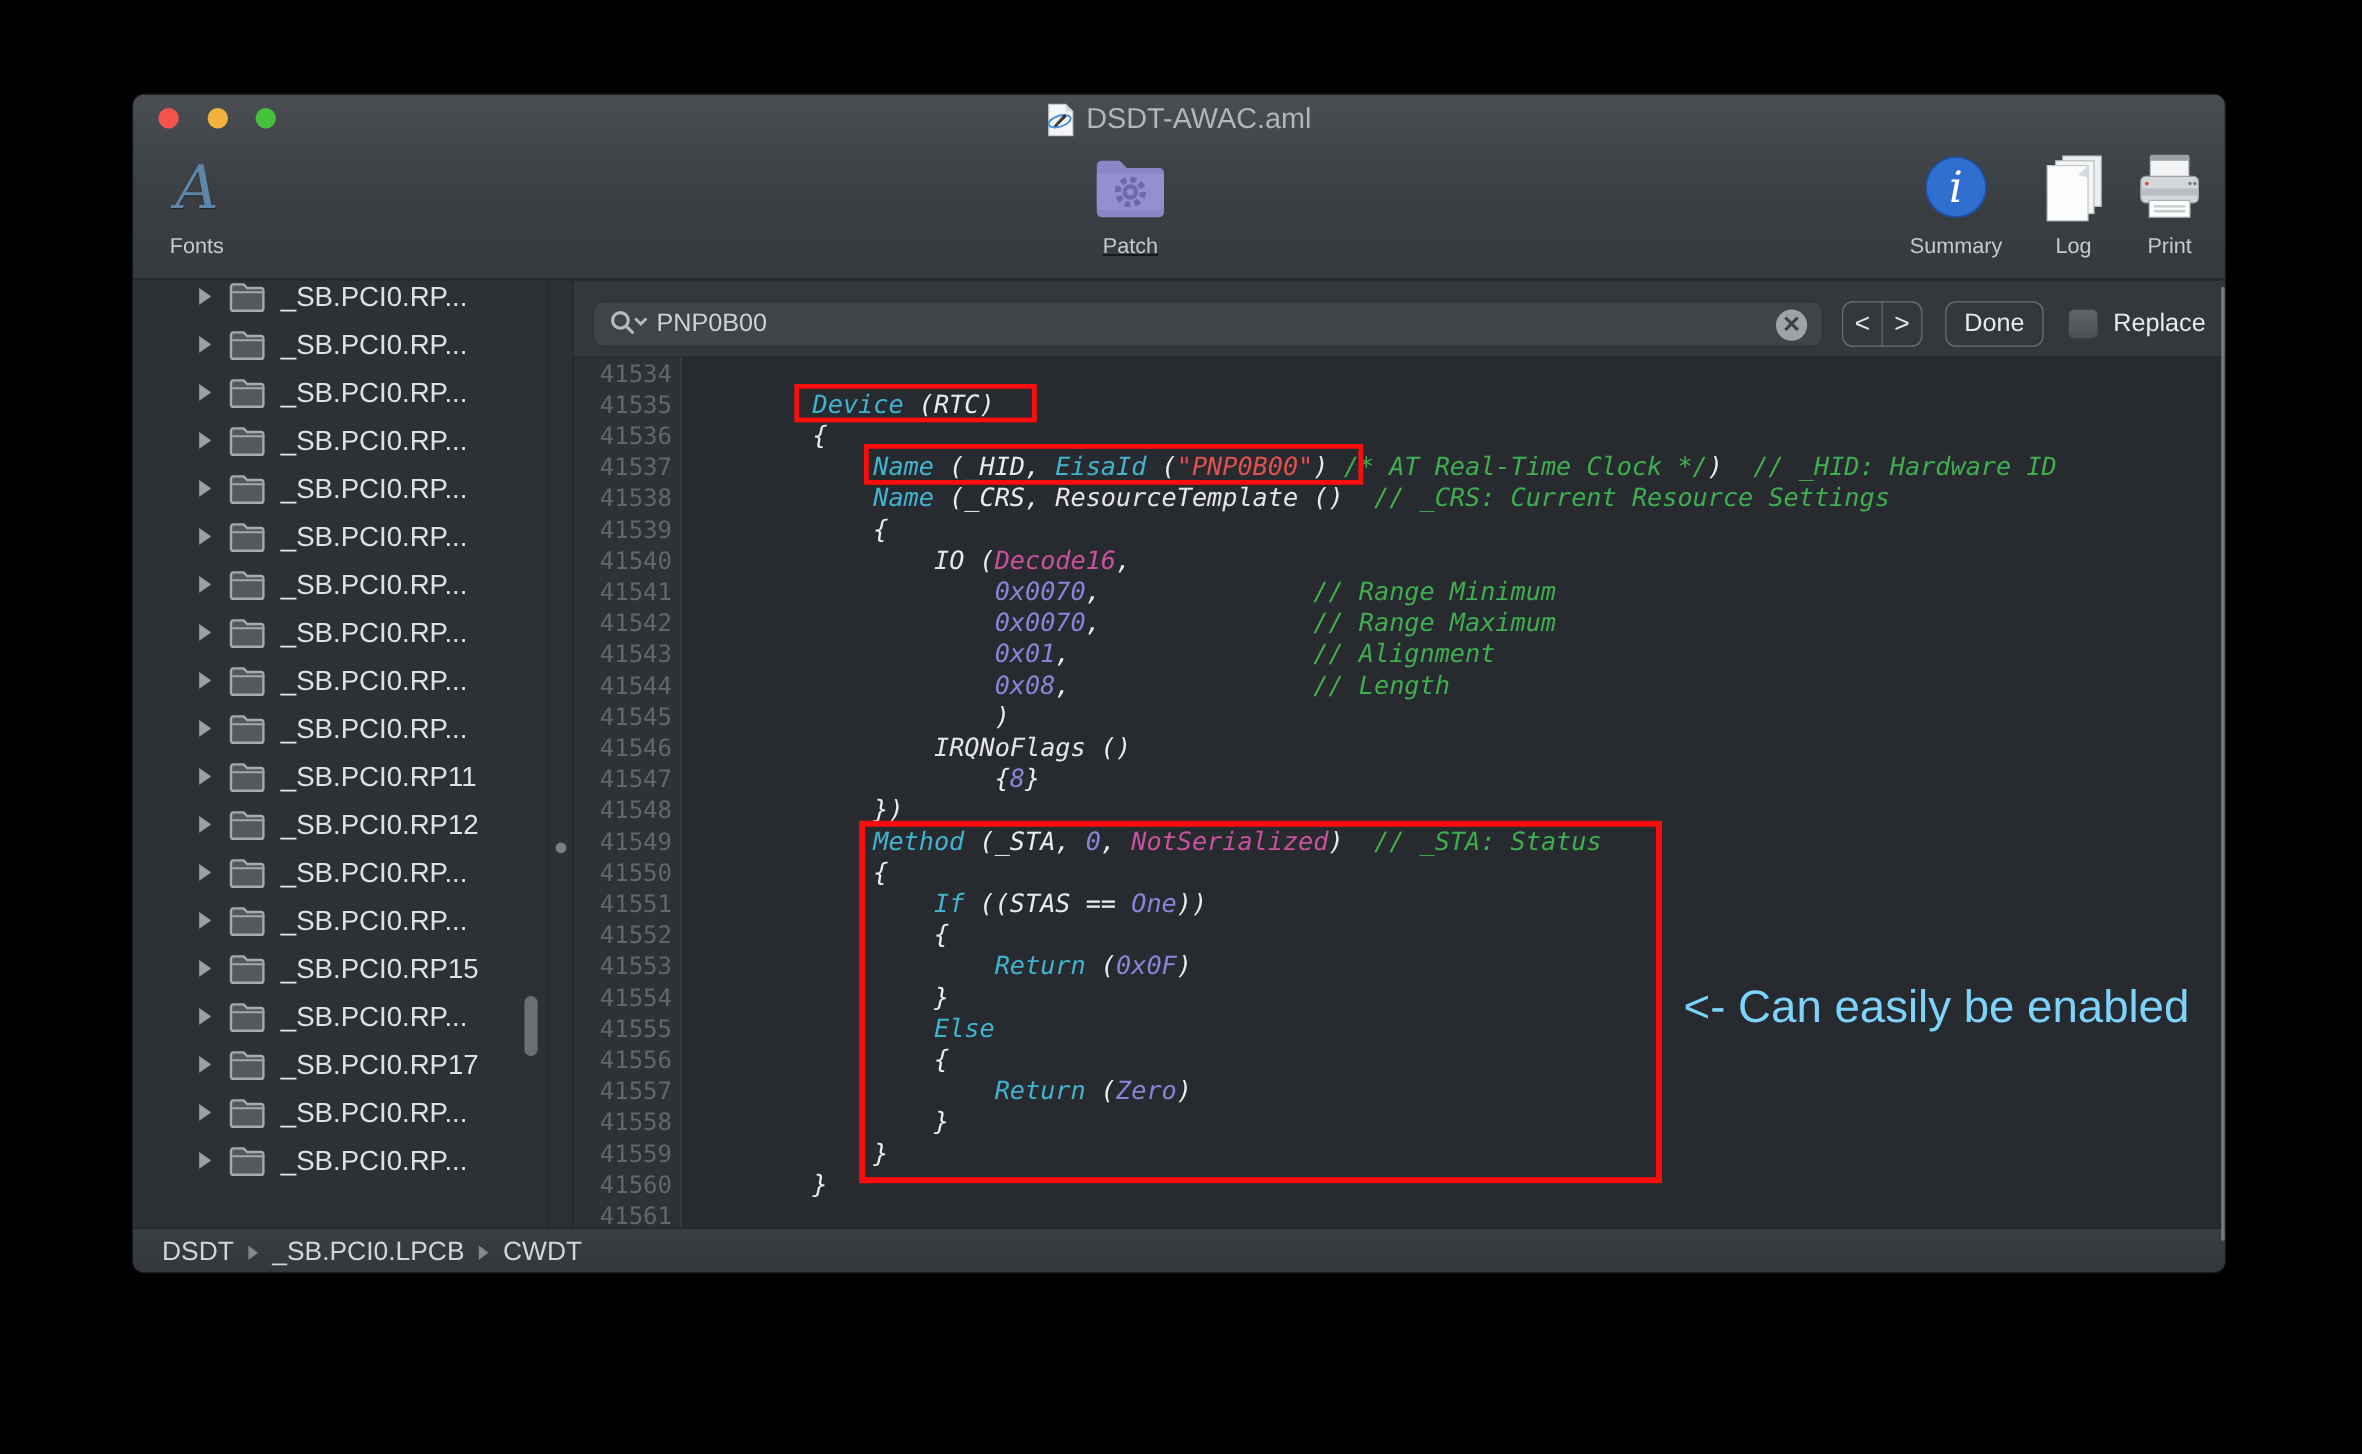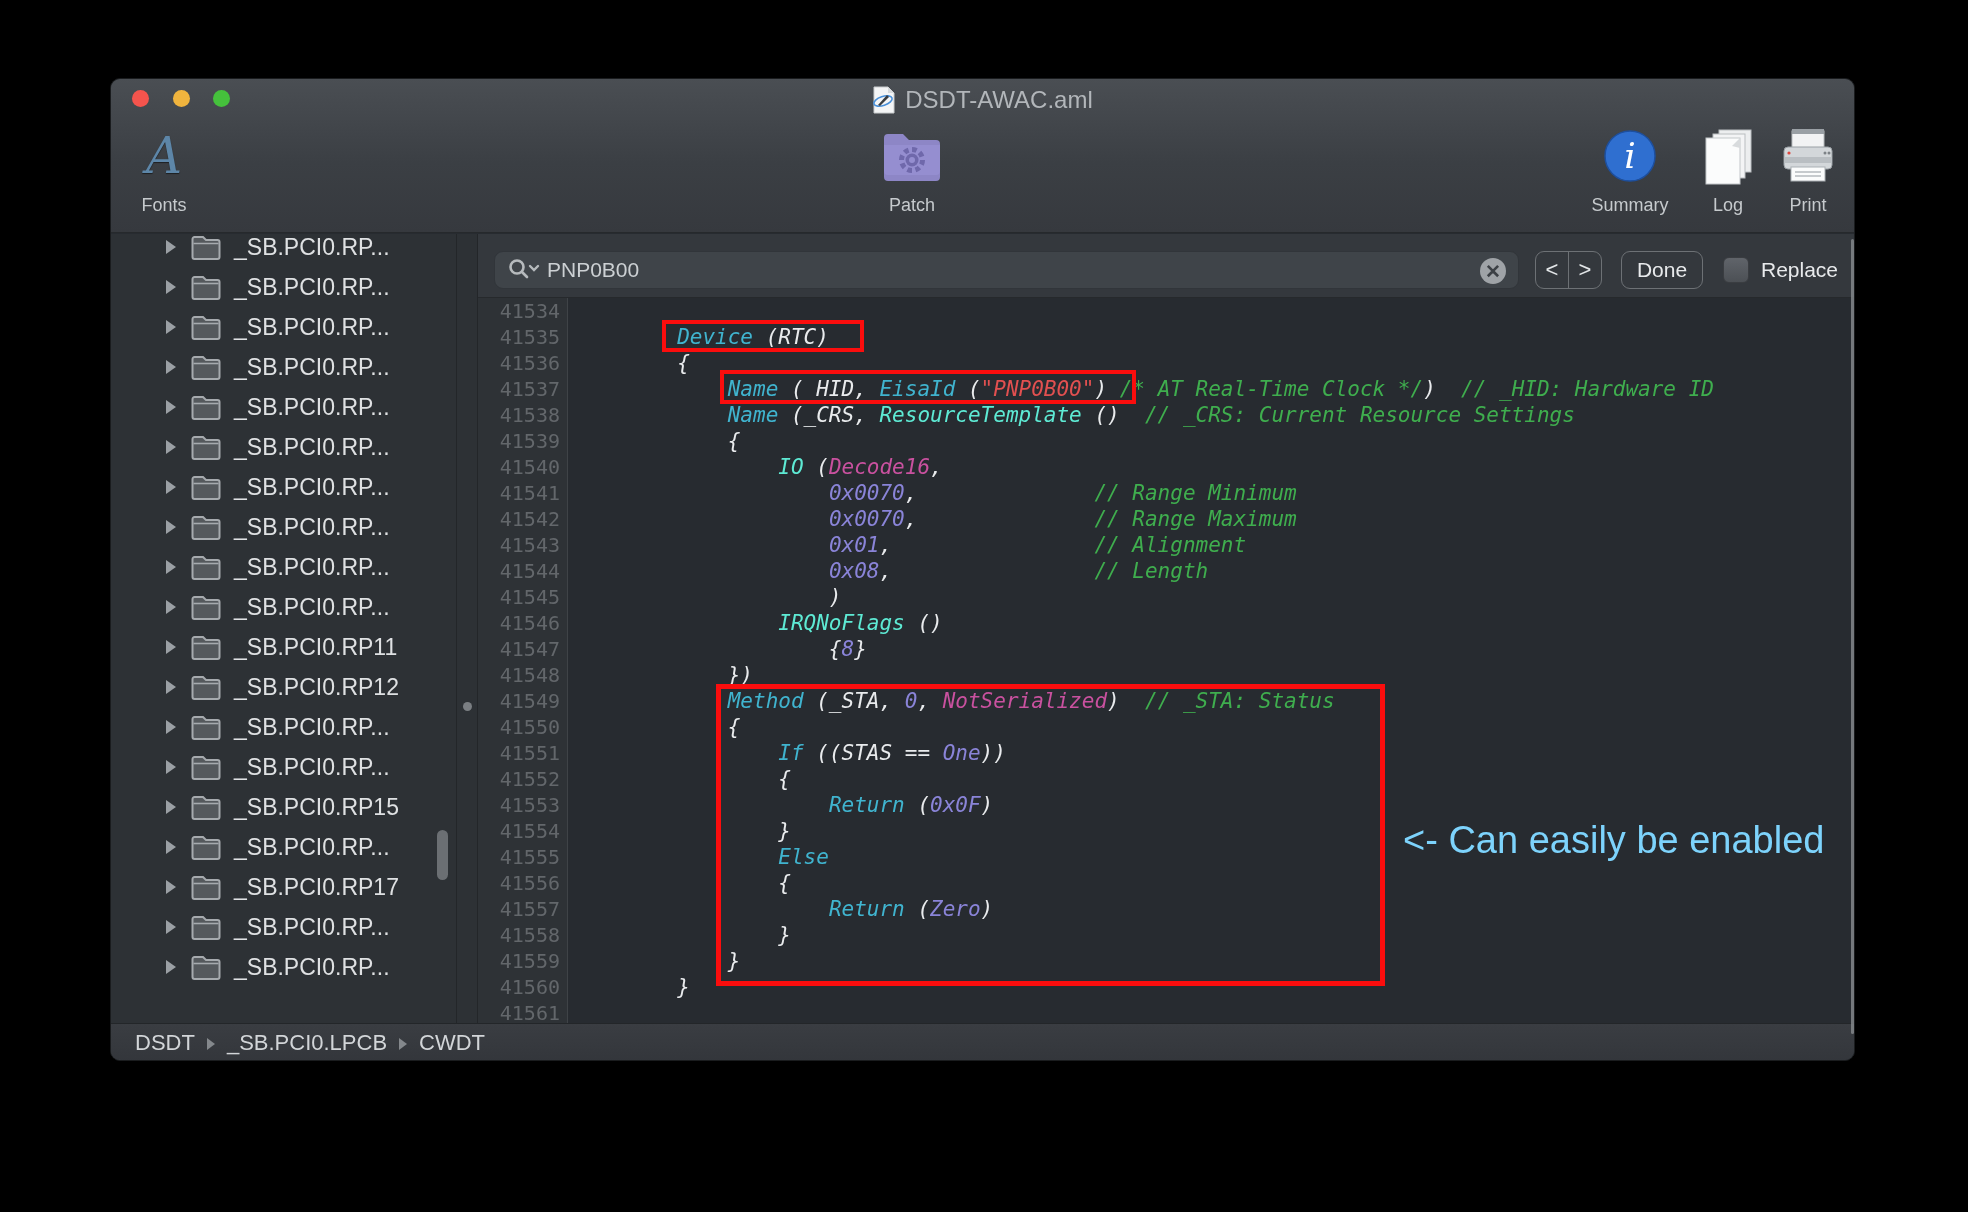--- a/index.html
+++ b/index.html
@@ -77,21 +77,21 @@
   .replacelabel { color:#e8eaec; font-size:21px; }
 
   
   .codearea { flex:1; display:flex; overflow:hidden; background:#272b30; position:relative; }
   .gutter { width:90px; background:#2e3236; border-right:1px solid #3f4347;
             font-family:"DejaVu Sans Mono", monospace; font-size:20px; line-height:26px;
             color:#63676b; text-align:right; padding-right:7px; flex:none; }
   .codelines { flex:1; font-family:"DejaVu Sans Mono", monospace; font-size:21px;
                line-height:26px; white-space:pre; padding-left:8px; color:#e9ebed;font-style:italic; }
   .codeline { height:26px; }
-  .tk-p { color:#e9ebed; } .tk-k { color:#40b4cf; } .tk-t { color:#5eead4;text-align:center; }
+  .tk-p { color:#e9ebed; } .tk-k { color:#40b4cf; } .tk-t { color:#e5e5e5;text-align:center; }
   .tk-m { color:#c9519f; } .tk-n { color:#8a84d8; } .tk-s { color:#e25050; }
   .tk-c { color:#3fae4e; }
 
   .rightline { position:absolute; left:1740px; top:160px; width:3px; height:795px;
                background:#82868a; opacity:.85; border-radius:2px; }
 
   
   .filterwrap { position:absolute; left:0; top:747px; width:346px; height:42px;
                 background:#2d3135; display:flex; align-items:center; }
   .filterfield { margin-left:8px; width:330px; height:38px; border:1.5px solid #56595d;
@@ -138,21 +138,21 @@
   </div>
 
   <div class="toolitem" style="left:-2px;">
     <div class="toolicon">
         <span class="fonts-a">A</span>
       </div>
     <div class="toollabel">Fonts</div>
   </div>
 
 
-  <div class="toolitem" style="left:746px;">
+  <div class="toolitem" style="left:776px;text-decoration:underline;">
     <div class="toolicon">
       <svg width="62" height="54" viewBox="0 0 62 54">
         <path d="M3,9 a4,4 0 0 1 4,-4 h15 l6,6 h27 a4,4 0 0 1 4,4 v33 a4,4 0 0 1 -4,4 H7 a4,4 0 0 1 -4,-4 z" fill="#8d86c6"></path>
         <path d="M3,16 h56 v26 a4,4 0 0 1 -4,4 H7 a4,4 0 0 1 -4,-4 z" fill="#958ed0"></path>
         <circle cx="31" cy="31" r="10.5" fill="none" stroke="#6f68ab" stroke-width="5" stroke-dasharray="4.7 3.5"></circle>
         <circle cx="31" cy="31" r="6.5" fill="#6f68ab"></circle>
         <circle cx="31" cy="31" r="3" fill="#958ed0"></circle>
       </svg>
     </div>
     <div class="toollabel">Patch</div>

